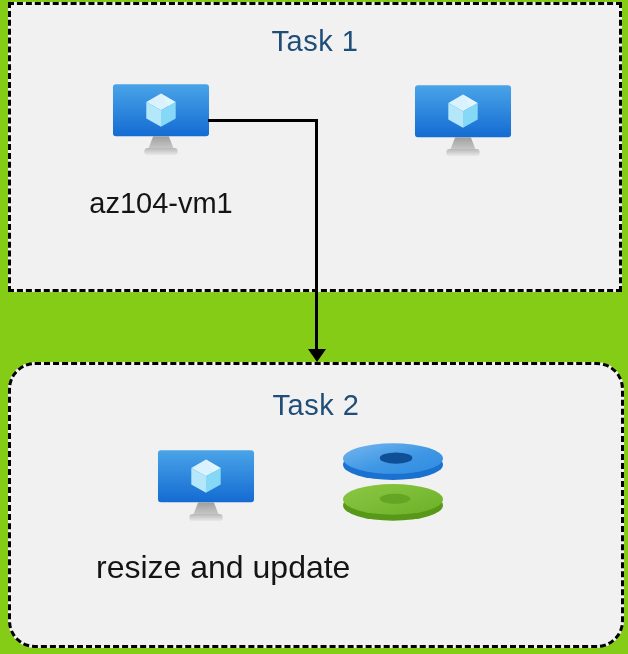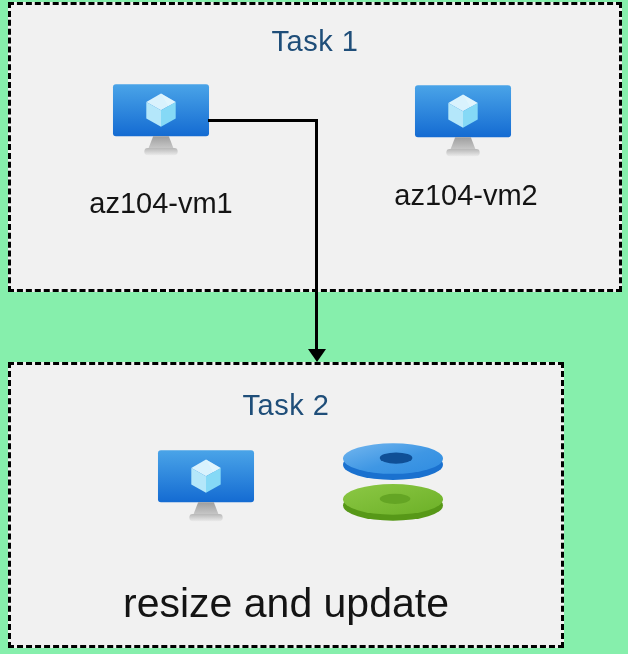--- a/index.html
+++ b/index.html
@@ -1,45 +1,45 @@
 <!DOCTYPE html>
 <html><head>
 <meta charset="utf-8">
 <style>
   html,body{margin:0;padding:0;background:#ffffff;}
   #canvas{
-    position:relative;width:628px;height:654px;background:#86efac;
+    position:relative;width:628px;height:654px;background:#84cc16;
     font-family:"Liberation Sans","DejaVu Sans",sans-serif;overflow:hidden;
   }
   .task-box{
     position:absolute;box-sizing:border-box;
     background:#f1f1f1;border:3px dashed #000000;
   }
   #task1-box{left:8px;top:2px;width:614px;height:290px;}
-  #task2-box{left:8px;top:362px;width:556px;height:286px;}
+  #task2-box{left:8px;top:362px;width:616px;height:286px;border-radius:27px;}
   .task-title{
     position:absolute;left:0;width:100%;text-align:center;
     color:#1F4E79;font-size:29px;letter-spacing:0.5px;
   }
   #task1-title{top:20px;}
   #task2-title{top:24px;}
   .vm-icon{position:absolute;width:98px;height:75px;}
   #vm1-icon{left:112px;top:83px;}
   #vm2-icon{left:414px;top:84px;}
   #task2-vm-icon{left:157px;top:449px;}
   #disks-icon{position:absolute;left:342px;top:440px;width:102px;height:84px;}
   .vm-label{
     position:absolute;text-align:center;color:#141414;
     font-size:29px;line-height:36px;
   }
   #vm1-label{left:41px;top:185px;width:240px;}
   #vm2-label{left:346px;top:177px;width:240px;}
   #task2-caption{
-    position:absolute;left:96px;top:580px;width:380px;text-align:center;
-    color:#141414;font-size:41px;
+    position:absolute;left:96px;top:549px;width:380px;text-align:left;
+    color:#141414;font-size:32px;
   }
   .arrow-h{position:absolute;left:208px;top:119px;width:110px;height:3px;background:#000;}
   .arrow-v{position:absolute;left:315px;top:119px;width:3px;height:231px;background:#000;}
   .arrow-head{
     position:absolute;left:308px;top:349px;width:0;height:0;
     border-left:9px solid transparent;border-right:9px solid transparent;
     border-top:13px solid #000;
   }
 </style>
 </head>
@@ -100,21 +100,20 @@
     <polygon points="65,19 50,27.5 50,44.5 65,36" fill="#85d9f6"></polygon>
     <polygon points="50,10.5 65,19 57.5,23.2" fill="#e8f8fe" opacity="0.55"></polygon>
     <polygon points="42,54 58,54 63,67 37,67" fill="url(#stand2)"></polygon>
     <rect x="33" y="66" width="34" height="7.5" rx="3.5" fill="url(#base2)"></rect>
   </svg>
 
   <div id="vm1-label" class="vm-label">
     <div>az104-vm1</div>
   </div>
   <div id="vm2-label" class="vm-label">
-    <div>az104-vm2</div>
   </div>
 
   <div class="arrow-h"></div>
   <div class="arrow-v"></div>
   <div class="arrow-head"></div>
 
   <svg id="task2-vm-icon" class="vm-icon" viewBox="0 0 100 76">
     <defs>
       <linearGradient id="scr3" x1="0" y1="0" x2="0" y2="1">
         <stop offset="0" stop-color="#4aa4e8"></stop>

